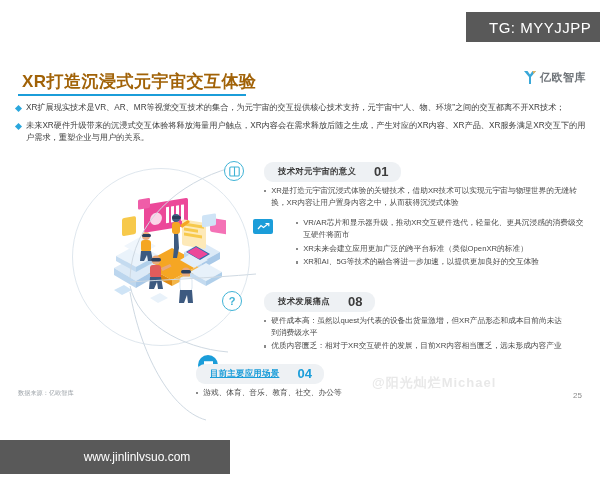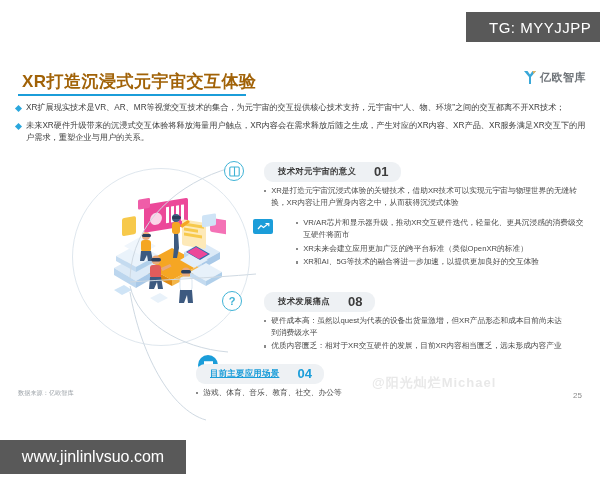--- a/index.html
+++ b/index.html
@@ -234,24 +234,25 @@
     letter-spacing: 1px;
   }
   .url-bar {
     position: absolute;
     left: 0;
     top: 440px;
     width: 186px;
     height: 34px;
     background: #595959;
     color: #ffffff;
-    font-size: 16px;
+    font-size: 12px;
     display: flex;
     align-items: center;
     justify-content: center;
+    padding-left: 44px;
   }
 </style>
 </head>
 <body>
 
 <div class="tg-badge">TG: MYYJJPP</div>
 
 <div class="slide">
 
   <div class="title">XR打造沉浸式元宇宙交互体验</div>

